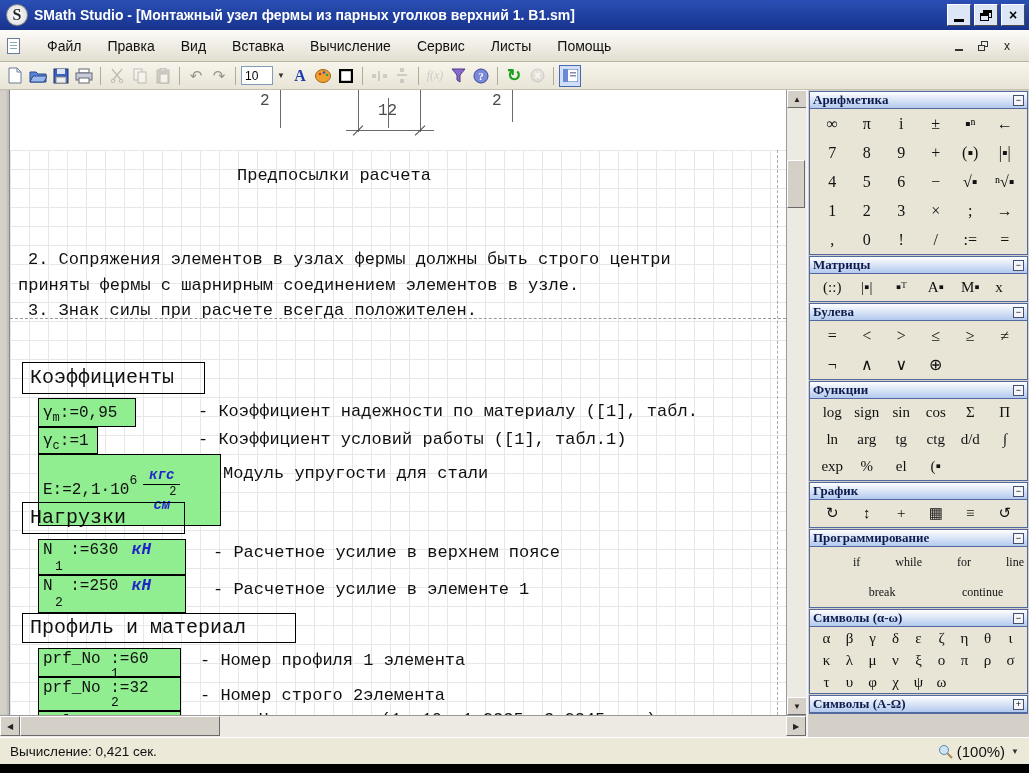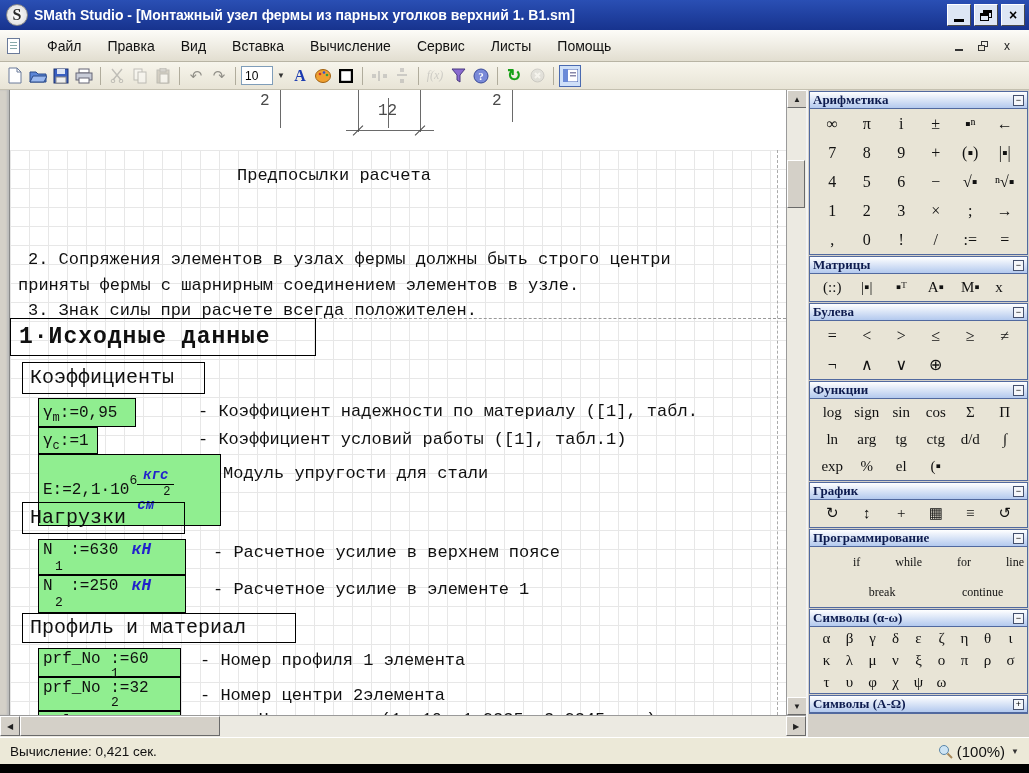--- a/index.html
+++ b/index.html
@@ -82,21 +82,21 @@
   .sec-loads { left:12px; top:412px; width:163px; height:32px; font-size:20px; line-height:30px; padding-left:7px; z-index:5; }
   .sec-profile { left:12px; top:523px; width:274px; height:30px; font-size:20px; line-height:28px; padding-left:7px; }
 
   .mathbox { position:absolute; background:#90EE90; border:1px solid #000;
     font-size:16px; padding:1px 4px; white-space:nowrap; }
   .mb-flex { display:flex; align-items:center; }
   .sub-inline { display:inline-block; font-size:12px; transform:translateY(5px); }
   .sub-below { position:absolute; font-size:13px; }
   .sup { display:inline-block; font-size:13px; transform:translateY(-10px); }
   .unit { color:#2222cc; font-style:italic; font-weight:600; }
-  .frac { display:inline-flex; flex-direction:column; font-size:14px; }
+  .frac { display:inline-flex; flex-direction:column; align-items:center; margin-left:6px; font-size:14px; }
   .frac .num { border-bottom:1px solid #000; padding:0 6px 1px; }
   .frac .den-exp { align-self:flex-end; font-size:12px; margin-right:4px; }
   .frac .den { margin-top:-2px; }
 
   
   .vscroll { width:20px; background:#eceae2; border-left:1px solid #9a9a9a; display:flex; flex-direction:column; }
   .sb-btn { width:20px; height:18px; background:#d4d0c8; border:1px solid;
     border-color:#fff #6a6a6a #6a6a6a #fff; font-size:8px; color:#222;
     display:flex; align-items:center; justify-content:center; flex:none; }
   .v-track { flex:1; position:relative; }
@@ -332,21 +332,20 @@
             <span class="dim-label" style="left:368px;top:12px">12</span>
             <span class="dim-label" style="left:482px;top:2px">2</span>
             <div class="dline" style="left:502px;top:0;width:1px;height:32px"></div>
           </div>
 
           <div class="note" style="left:227px;top:76px">Предпосылки расчета</div>
           <div class="note" style="left:18px;top:160px">2. Сопряжения элементов в узлах фермы должны быть строго центри</div>
           <div class="note" style="left:8px;top:186px">приняты фермы с шарнирным соединением элементов в узле.</div>
           <div class="note" style="left:18px;top:211px">3. Знак силы при расчете всегда положителен.</div>
 
-          <div class="section-box heading1">1·Исходные данные</div>
           <div class="section-box sec-coeff">Коэффициенты</div>
           <div class="section-box sec-profile">Профиль и материал</div>
           <div class="section-box sec-loads">Нагрузки</div>
 
           <div class="mathbox mb-flex" style="left:28px;top:308px;width:98px;height:29px">
             <span>γ</span>
               <span class="sub-inline">m</span>
               <span>:=</span>
               <span>0,95</span>
           </div>
@@ -394,21 +393,21 @@
             <span class="sub-below" style="left:72px;top:17px">1</span>
             <span>:=</span><span>60</span>
           </div>
           <div class="desc" style="left:190px;top:561px">- Номер профиля 1 элемента</div>
 
           <div class="mathbox" style="left:28px;top:587px;width:143px;height:34px">
             <span>prf_No</span>
             <span class="sub-below" style="left:72px;top:17px">2</span>
             <span>:=</span><span>32</span>
           </div>
-          <div class="desc" style="left:190px;top:596px">- Номер центри 2элемента</div>
+          <div class="desc" style="left:190px;top:596px">- Номер строго 2элемента</div>
 
           <div class="mathbox" style="left:28px;top:621px;width:143px;height:20px">
             <span>stl_No</span>
             <span>:=</span><span>5</span>
           </div>
           <div class="desc" style="left:228px;top:620px">- Номер стали (1..10, 1-С235, 2-С245 ...)</div>
         </div>
 
         <div class="vscroll">
           <div class="sb-btn">▲</div>

